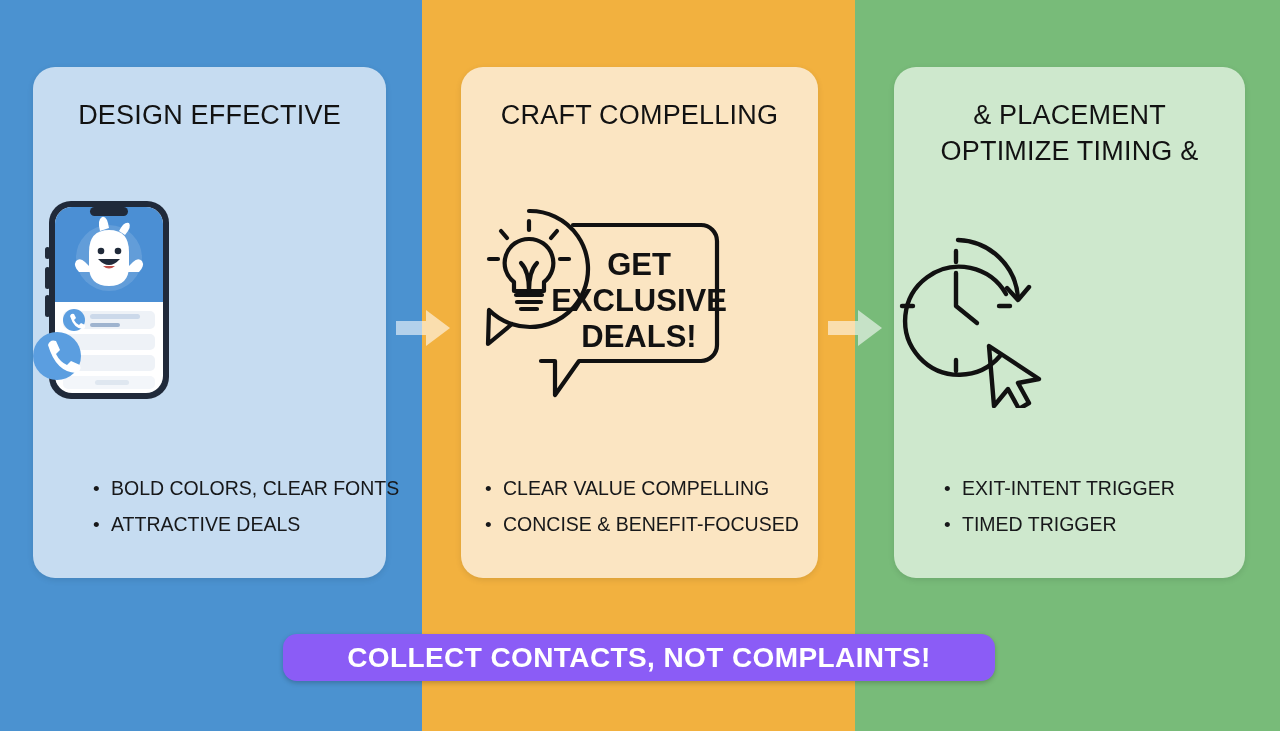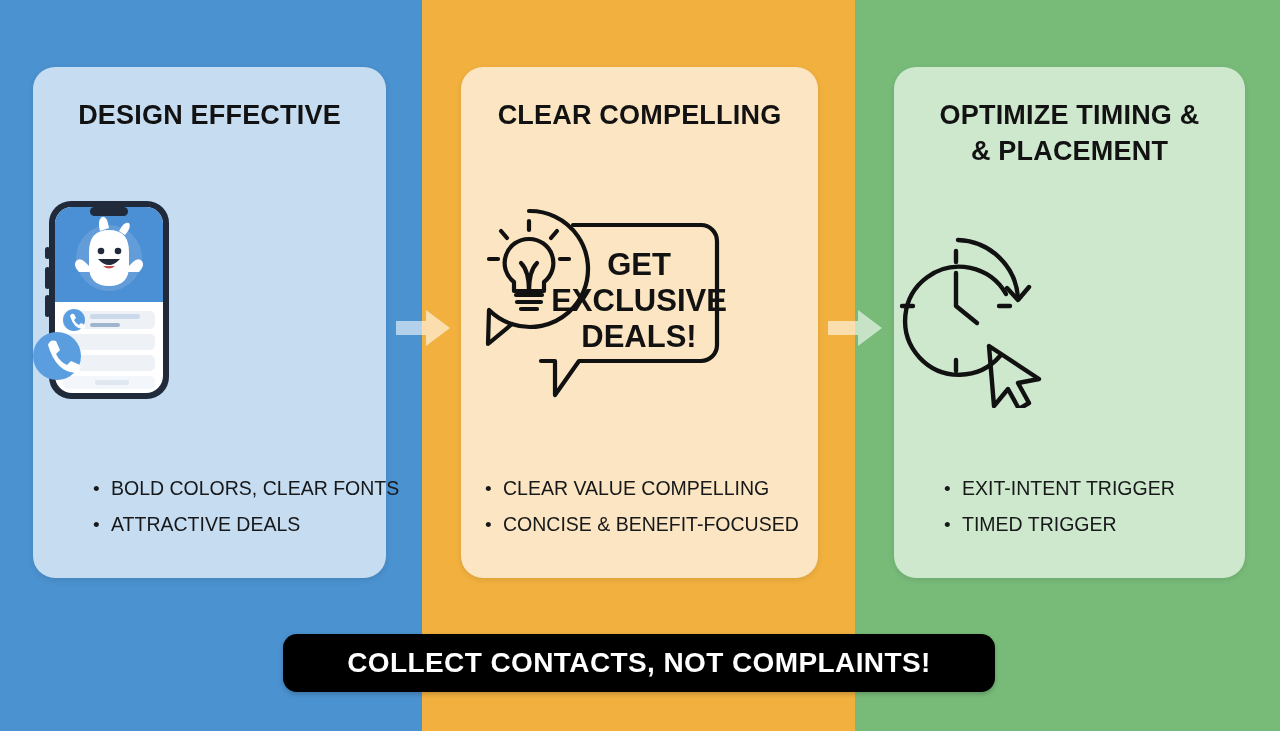--- a/index.html
+++ b/index.html
@@ -29,21 +29,21 @@
     display: flex; flex-direction: column;
     align-items: center;
   }
   #card-1 { left: 33px;  width: 353px; background: #c6dcf1; }
   #card-2 { left: 461px; width: 357px; background: #fbe5c2; }
   #card-3 { left: 894px; width: 351px; background: #cee8cd; }
 
   .card-title {
     margin-top: 31px;
     font-size: 27px;
-    font-weight: bold;
+    font-weight: normal;
     line-height: 1.33;
     letter-spacing: .2px;
     text-align: center;
     color: #121212;
     width: 94%;
   }
 
   .art {
     flex: 1;
     display: flex; align-items: center; justify-content: flex-start;
@@ -76,22 +76,22 @@
 
   
   .arrow-wrap { position: absolute; top: 306px; }
   #arrow-1 { left: 396px; }
   #arrow-2 { left: 828px; }
 
   
   #banner {
     position: absolute;
     left: 283px; top: 634px;
-    width: 712px; height: 58px;
-    background: #000000;
+    width: 712px; height: 47px;
+    background: #8b5cf6;
     border-radius: 14px;
     display: flex; align-items: center; justify-content: center;
     box-shadow: 0 2px 5px rgba(0,0,0,.22);
   }
   #banner-text {
     color: #ffffff;
     font-size: 28px;
     font-weight: bold;
     letter-spacing: .4px;
   }
@@ -168,21 +168,21 @@
   </div>
 
   <div class="arrow-wrap" id="arrow-1">
     <svg width="56" height="44" viewBox="0 0 56 44">
       <path d="M0 15 h30 v-11 l24 18 -24 18 v-11 h-30 z" fill="#ffffff" opacity="0.58"></path>
     </svg>
   </div>
 
   <div class="card" id="card-2">
     <div class="card-title">
-      <div>CLEAR COMPELLING</div>
+      <div>CRAFT COMPELLING</div>
     </div>
 
     <div class="art">
       <svg width="270" height="195" viewBox="0 0 270 195">
         <g fill="none" stroke="#111111" stroke-width="4.2" stroke-linecap="round" stroke-linejoin="round">
 
           <path d="M68 8 a58 58 0 1 1 -40 99 l-1 34 l24 -20"></path>
 
           <path d="M68 36 a24 24 0 0 0 -15 43 l0 9 h30 l0 -9 a24 24 0 0 0 -15 -43 z"></path>
 
@@ -220,22 +220,22 @@
   </div>
 
   <div class="arrow-wrap" id="arrow-2">
     <svg width="56" height="44" viewBox="0 0 56 44">
       <path d="M0 15 h30 v-11 l24 18 -24 18 v-11 h-30 z" fill="#ffffff" opacity="0.58"></path>
     </svg>
   </div>
 
   <div class="card" id="card-3">
     <div class="card-title">
+      <div>&amp; PLACEMENT</div>
       <div>OPTIMIZE TIMING &amp;</div>
-      <div>&amp; PLACEMENT</div>
     </div>
 
     <div class="art">
       <svg width="170" height="180" viewBox="0 0 170 180">
         <g fill="none" stroke="#111111" stroke-width="4.4" stroke-linecap="round" stroke-linejoin="round">
 
           <path d="M112 66 a54 54 0 1 0 -6 62"></path>
 
           <path d="M62 23 v11"></path>
           <path d="M62 132 v11"></path>

